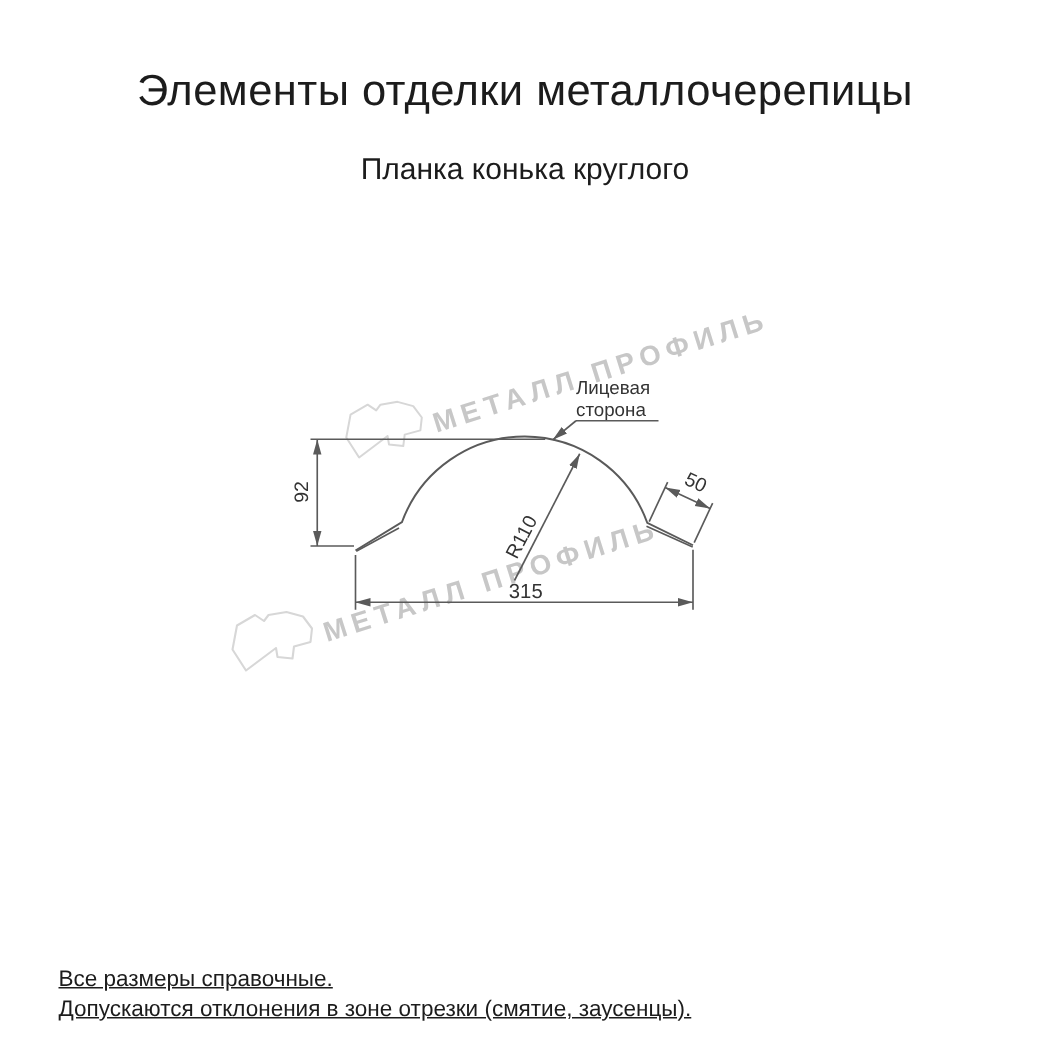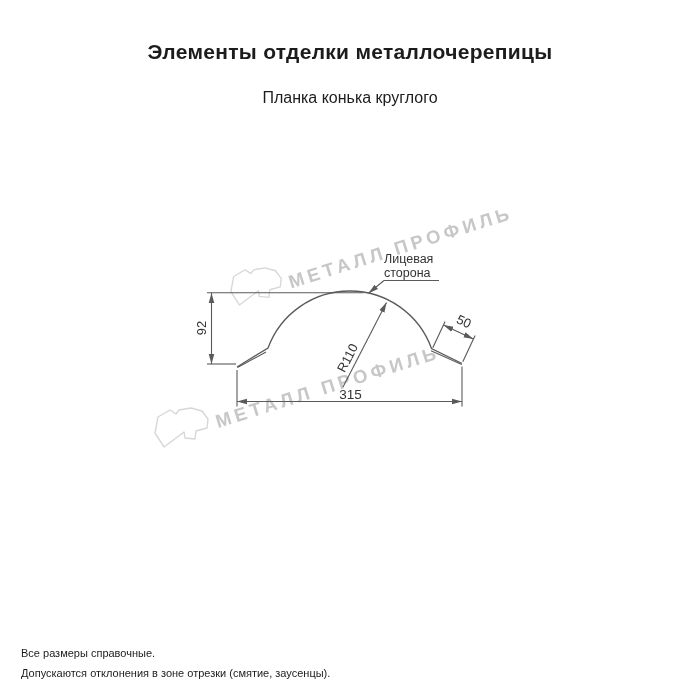--- a/index.html
+++ b/index.html
@@ -3,31 +3,31 @@
 <meta charset="utf-8">
 <style>
   html,body{margin:0;padding:0;}
   body{
     width:700px;height:700px;background:var(--bg,#fff);
     font-family:"Liberation Sans","DejaVu Sans",sans-serif;
     position:relative;overflow:hidden;
   }
   .page-title{
     position:absolute;top:26px;left:0;width:700px;
-    text-align:center;font-size:21px;font-weight:bold;
+    text-align:center;font-size:29px;font-weight:normal;
     letter-spacing:.3px;color:var(--head,#1c1c1c);
   }
   .subtitle{
-    position:absolute;top:88px;left:0;width:700px;
-    text-align:center;font-size:16px;line-height:19px;
+    position:absolute;top:104px;left:0;width:700px;
+    text-align:center;font-size:20px;line-height:19px;
     color:var(--head,#1c1c1c);
   }
   .footer{
-    position:absolute;left:21px;top:643px;
-    font-size:11px;line-height:20px;color:var(--head,#222);
+    position:absolute;left:39px;top:643px;
+    font-size:15px;line-height:20px;color:var(--head,#222);text-decoration:underline;
   }
   svg.drawing{position:absolute;left:0;top:0;}
   .ln{stroke:var(--line,#5a5a5a);stroke-width:1.1;fill:none;}
   .profile{stroke:var(--line,#5a5a5a);stroke-width:1.3;fill:none;}
   .arrfill{fill:var(--line,#5a5a5a);}
   .dimtxt{fill:var(--dimtxt,#333);font-size:13px;font-family:"Liberation Sans",sans-serif;}
   .calltxt{fill:var(--dimtxt,#333);font-size:12.5px;font-family:"Liberation Sans",sans-serif;}
   .wm-text{fill:var(--wmtext,#c7c7c7);font-weight:bold;font-size:18.5px;letter-spacing:4px;font-family:"Liberation Sans",sans-serif;}
   .wm-logo{stroke:var(--wmlogo,#d7d7d7);stroke-width:1.4;fill:none;stroke-linejoin:round;}
 </style>

